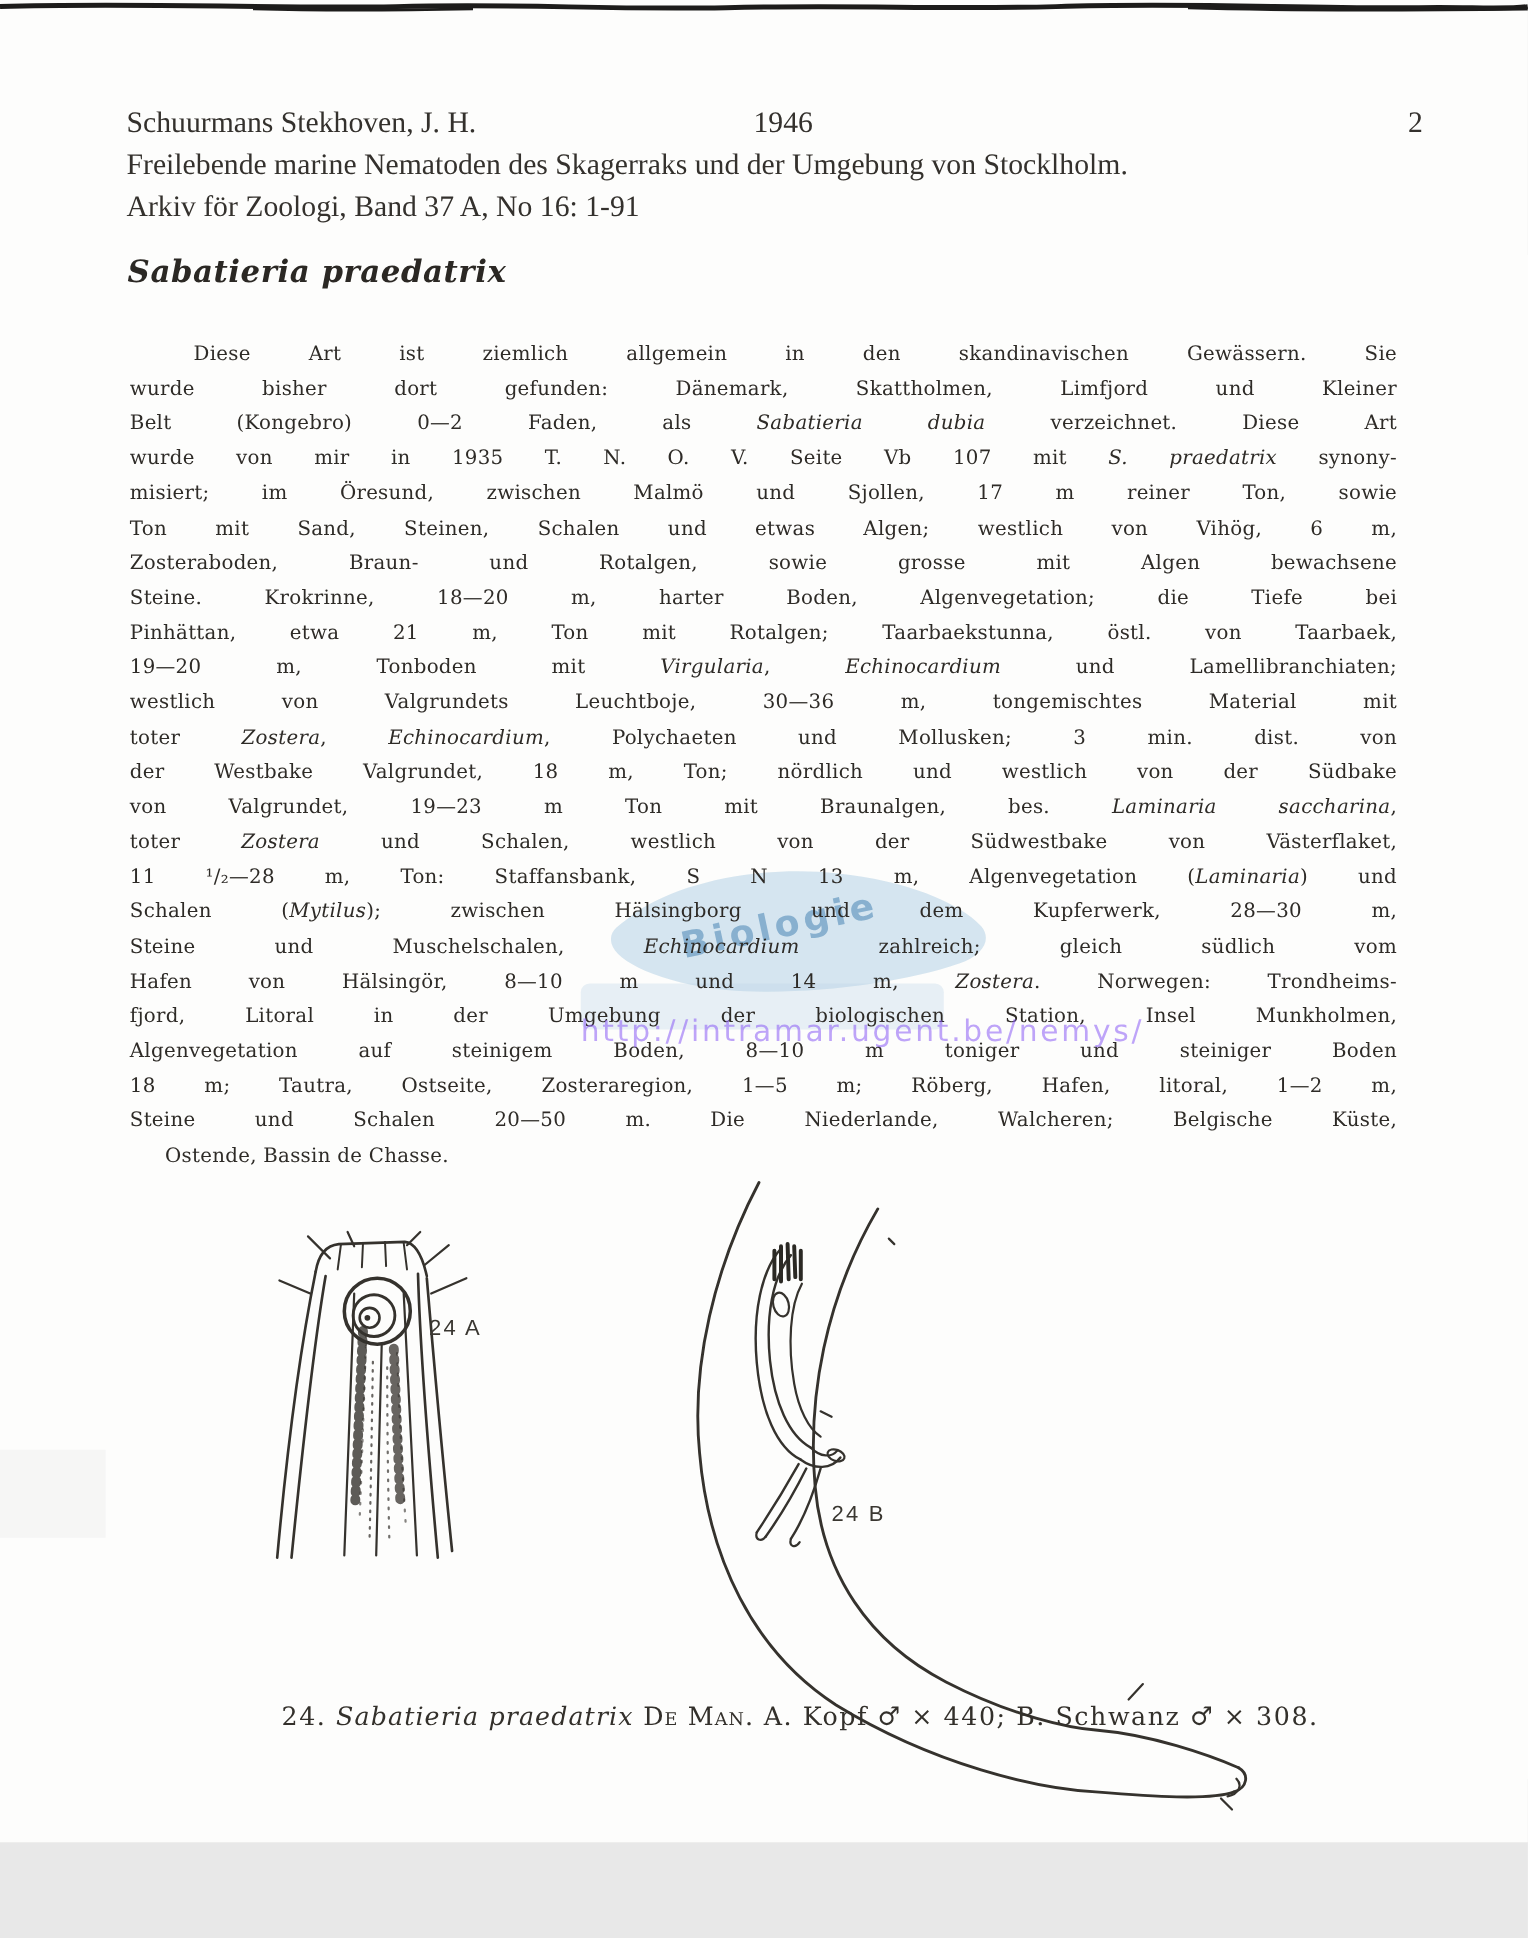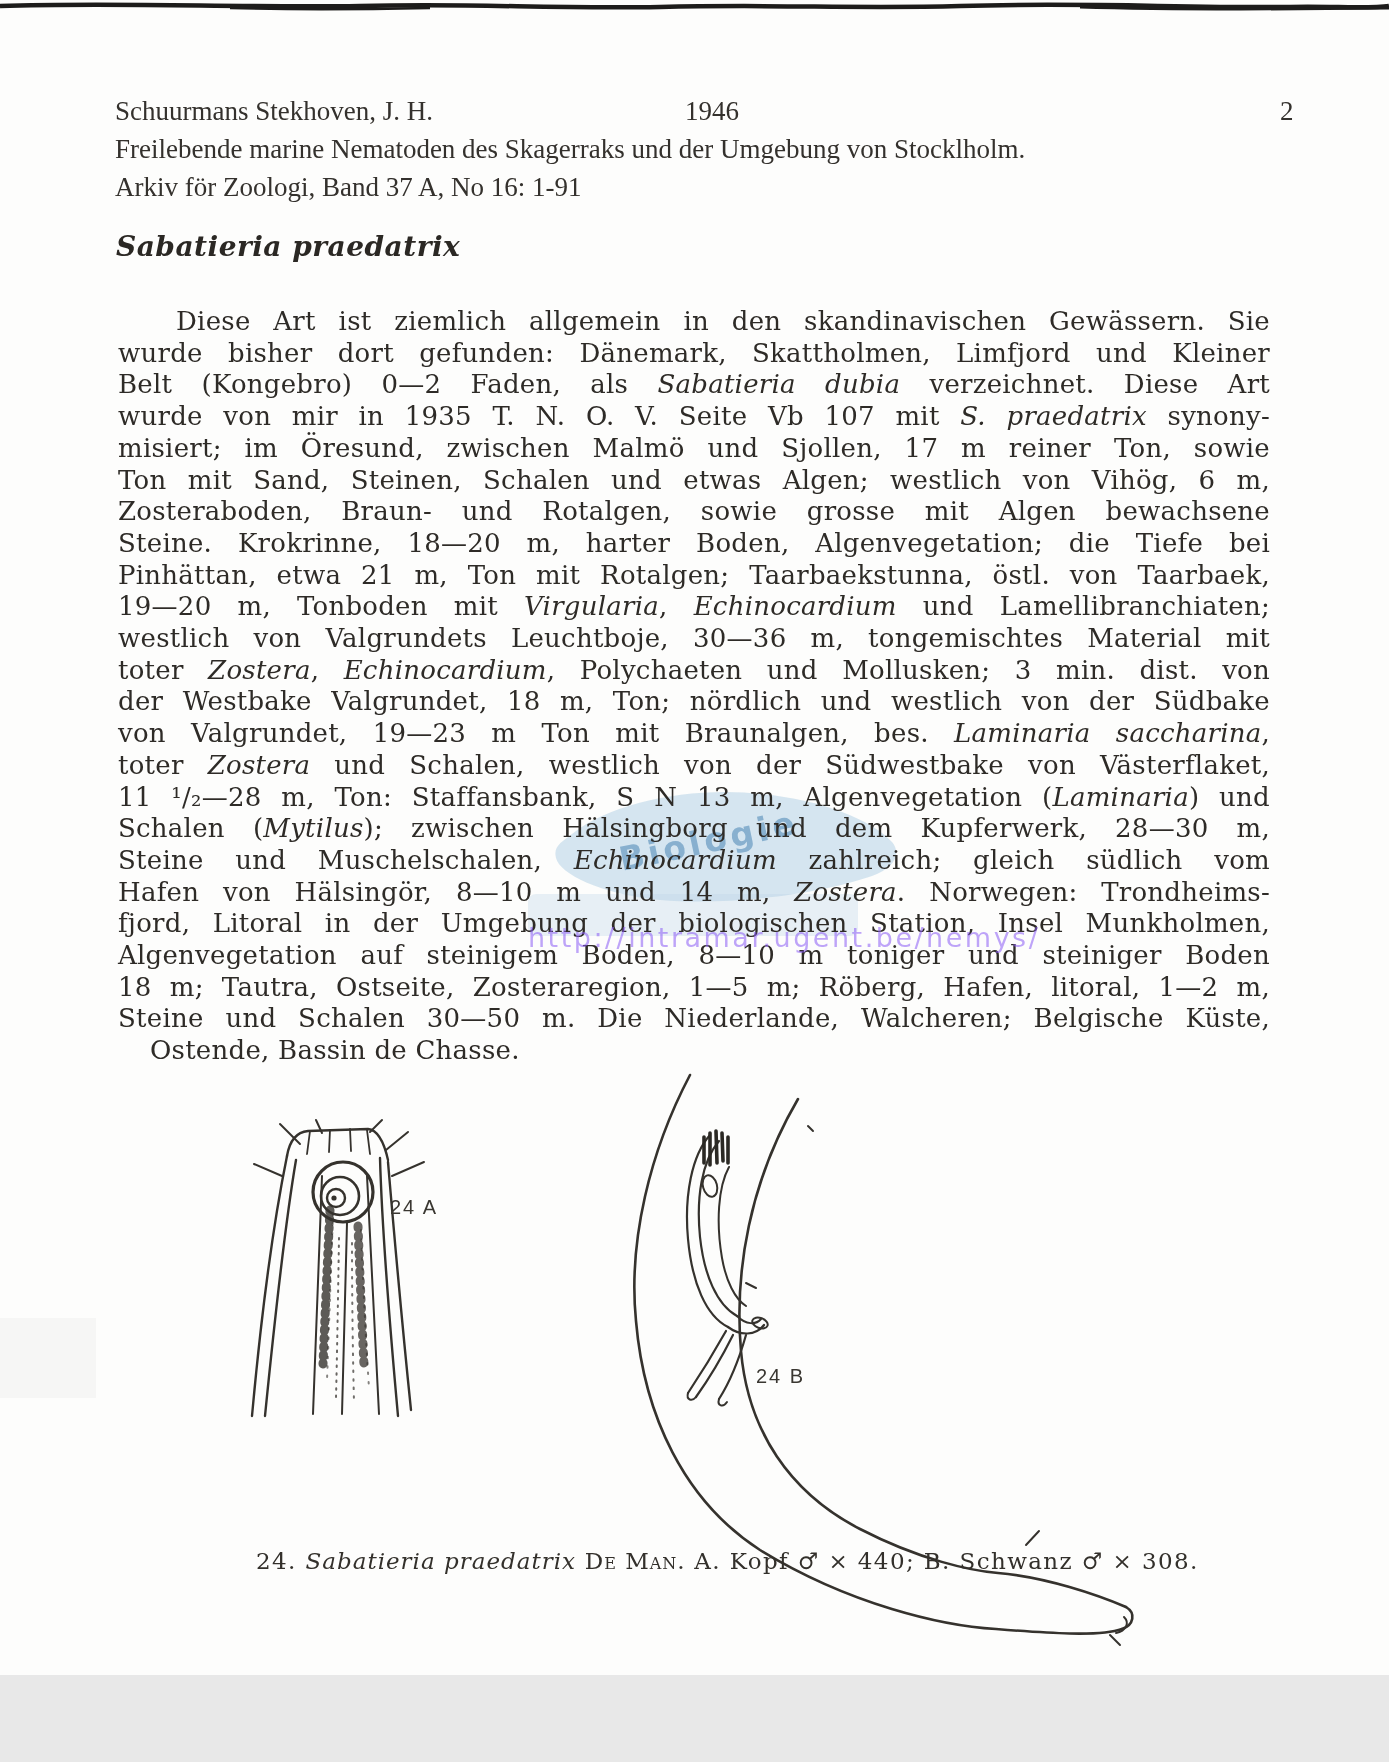--- a/index.html
+++ b/index.html
@@ -17,21 +17,21 @@
   .ref{position:absolute;left:115px;top:92px;width:1214px;
        font-family:"Liberation Serif",serif;font-size:27px;line-height:38px;color:#34312d;}
   .ref-row1{position:relative;}
   .ref-year{position:absolute;left:570px;top:0;}
   .ref-page{position:absolute;left:1165px;top:0;}
   
   .species{position:absolute;left:116px;top:230px;font-size:28px;font-weight:bold;font-style:italic;
            letter-spacing:0.5px;color:#2b2824;}
   
   .para{position:absolute;left:118px;top:306px;width:1152px;
-        font-size:26px;line-height:31.7px;letter-spacing:0.25px;color:#2e2b27;z-index:1;}
+        font-size:18px;line-height:31.7px;letter-spacing:0.25px;color:#2e2b27;z-index:1;}
   .pline{text-align:justify;text-align-last:justify;-moz-text-align-last:justify;white-space:normal;}
   .pline:first-child{text-indent:58px;}
   .pline:last-child{text-align-last:left;margin-left:32px;-moz-text-align-last:left;}
   .pline i{font-style:italic;}
   
   .wm-logo{position:absolute;left:520px;top:772px;width:420px;height:205px;z-index:0;}
   .wm-logo text{font-family:"DejaVu Sans","Liberation Sans",sans-serif;font-size:33px;font-weight:bold;
                 fill:#6f9fc4;opacity:0.75;letter-spacing:4px;}
   .wm-url{position:absolute;left:528px;top:922px;width:500px;z-index:2;pointer-events:none;
           font-family:"DejaVu Sans","Liberation Sans",sans-serif;font-size:27px;letter-spacing:2.5px;
@@ -95,21 +95,21 @@
       <div class="pline"><span>der Westbake Valgrundet, 18 m, Ton; nördlich und westlich von der Südbake</span></div>
       <div class="pline"><span>von Valgrundet, 19—23 m Ton mit Braunalgen, bes. </span><i>Laminaria saccharina</i><span>,</span></div>
       <div class="pline"><span>toter </span><i>Zostera</i><span> und Schalen, westlich von der Südwestbake von Västerflaket,</span></div>
       <div class="pline"><span>11 ¹/₂—28 m, Ton: Staffansbank, S N 13 m, Algenvegetation (</span><i>Laminaria</i><span>) und</span></div>
       <div class="pline"><span>Schalen (</span><i>Mytilus</i><span>); zwischen Hälsingborg und dem Kupferwerk, 28—30 m,</span></div>
       <div class="pline"><span>Steine und Muschelschalen, </span><i>Echinocardium</i><span> zahlreich; gleich südlich vom</span></div>
       <div class="pline"><span>Hafen von Hälsingör, 8—10 m und 14 m, </span><i>Zostera</i><span>. Norwegen: Trondheims-</span></div>
       <div class="pline"><span>fjord, Litoral in der Umgebung der biologischen Station, Insel Munkholmen,</span></div>
       <div class="pline"><span>Algenvegetation auf steinigem Boden, 8—10 m toniger und steiniger Boden</span></div>
       <div class="pline"><span>18 m; Tautra, Ostseite, Zosteraregion, 1—5 m; Röberg, Hafen, litoral, 1—2 m,</span></div>
-      <div class="pline"><span>Steine und Schalen 30—50 m.  Die Niederlande, Walcheren; Belgische Küste,</span></div>
+      <div class="pline"><span>Steine und Schalen 20—50 m.  Die Niederlande, Walcheren; Belgische Küste,</span></div>
       <div class="pline"><span>Ostende, Bassin de Chasse.</span></div>
     </div>
 
   <svg class="fig-a" viewBox="0 0 250 302">
     <g stroke="#35322d" fill="none" stroke-width="2.4" stroke-linecap="round">
       <path d="M 22 298 C 30 210 42 112 57 38"></path>
       <path d="M 35 298 C 44 208 54 112 66 42"></path>
       <path d="M 168 298 C 160 210 152 112 150 40"></path>
       <path d="M 181 292 C 172 205 164 115 158 44"></path>
       <path d="M 57 38 C 60 20 68 14 78 13 L 138 11 C 148 12 154 24 158 42"></path>

